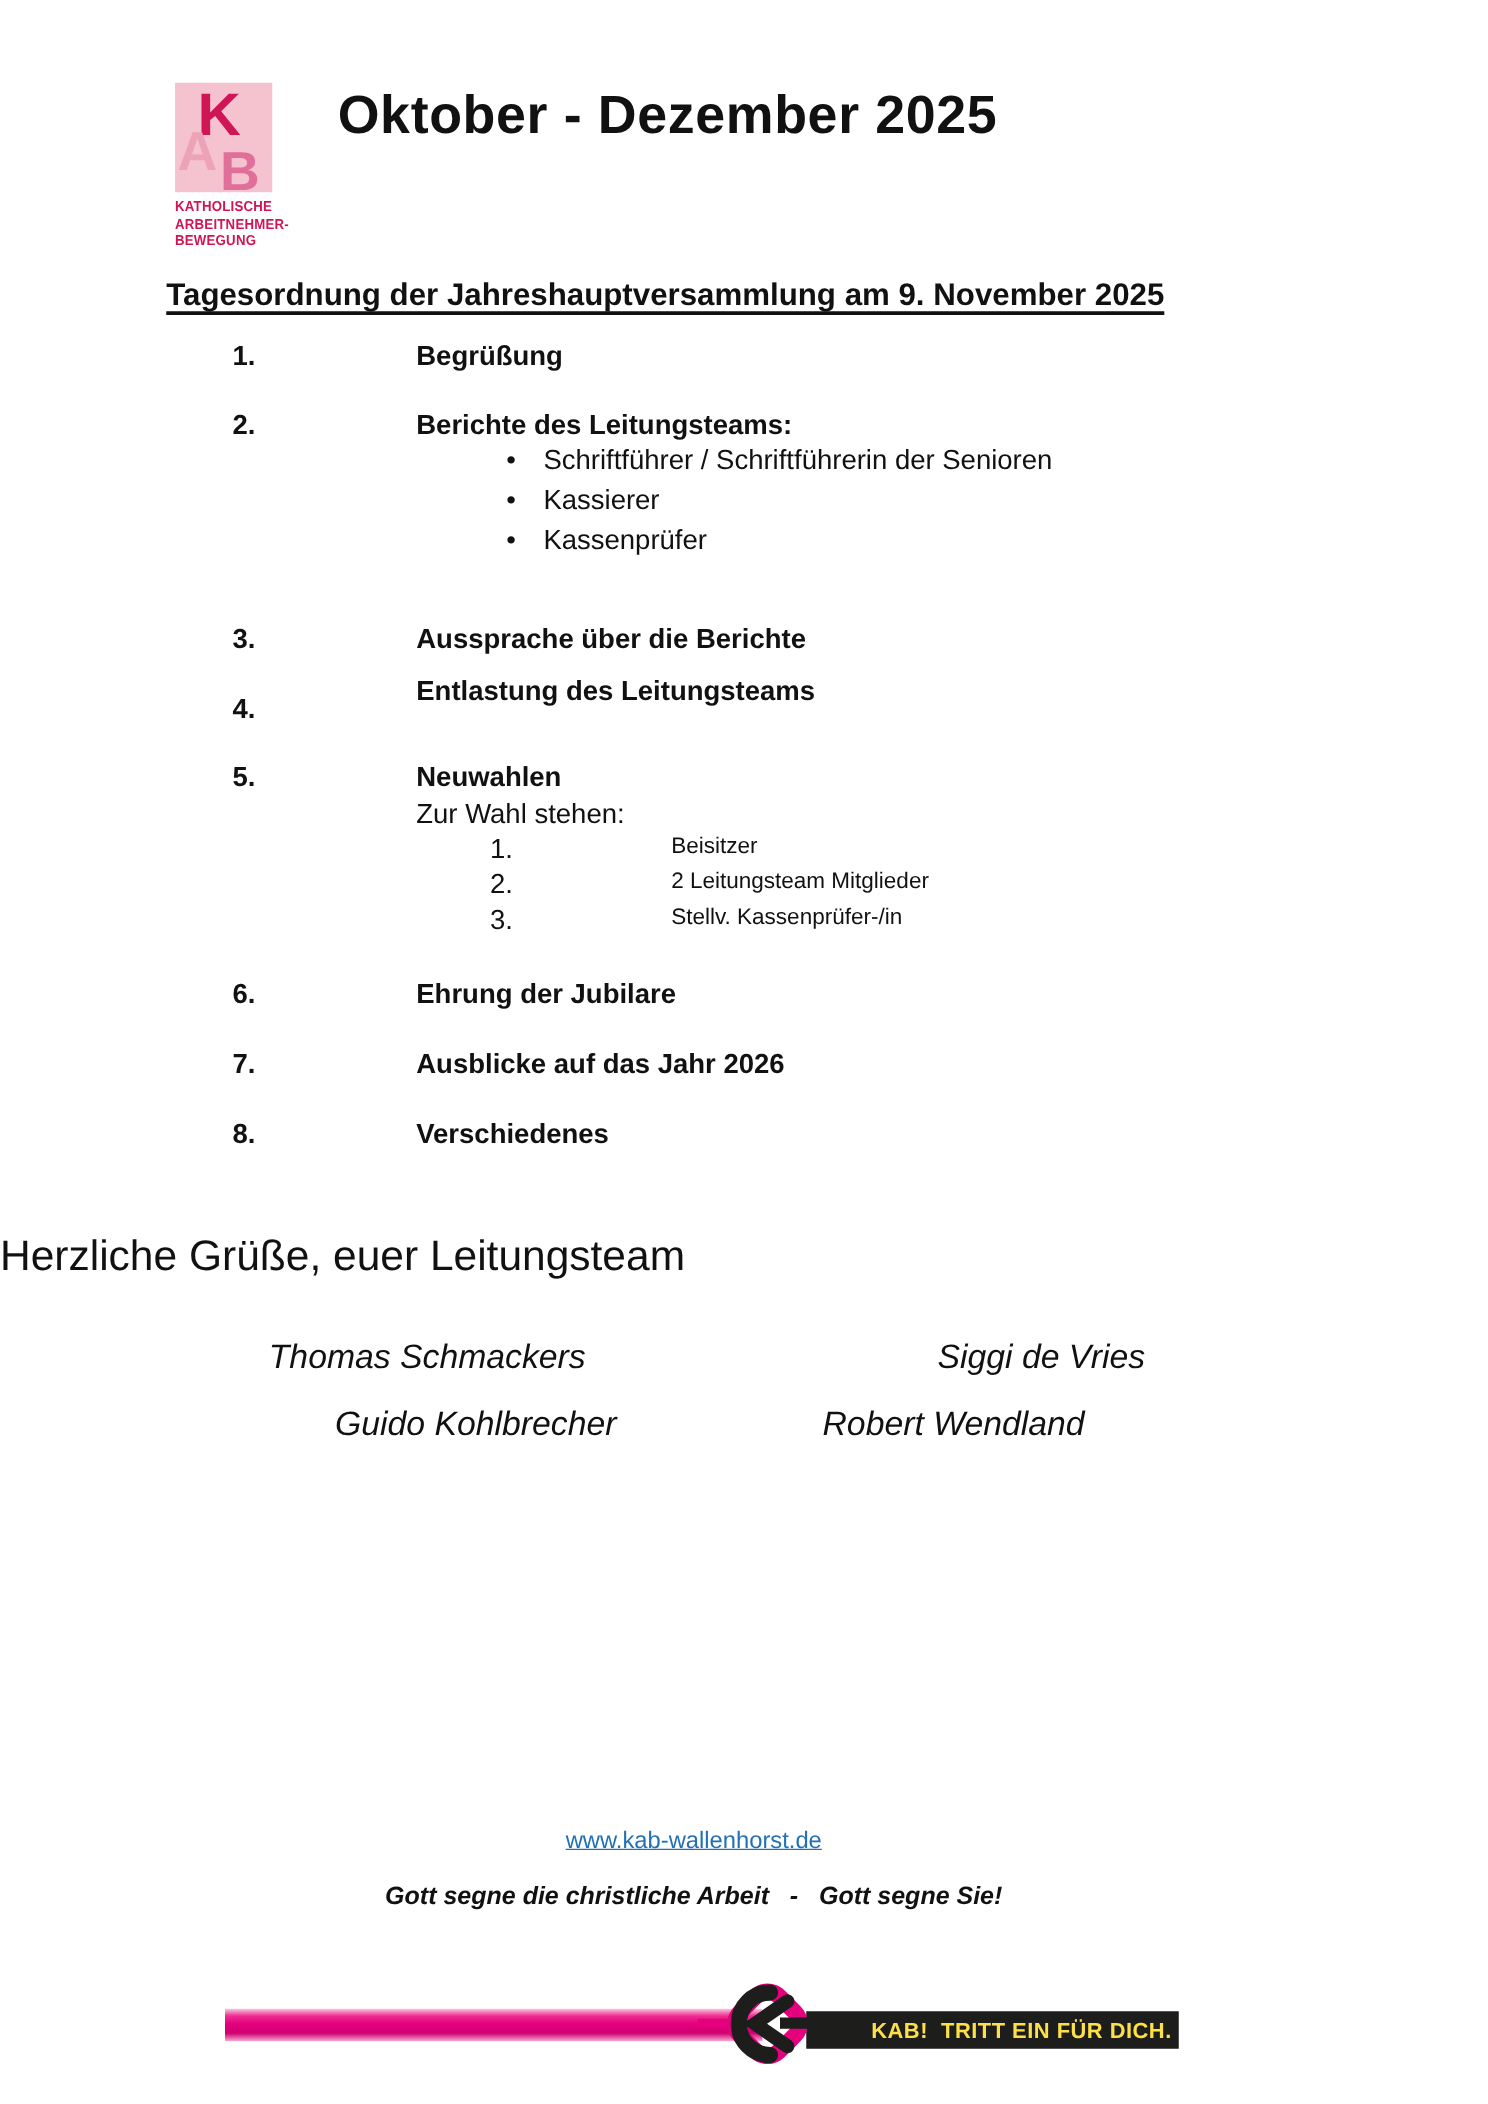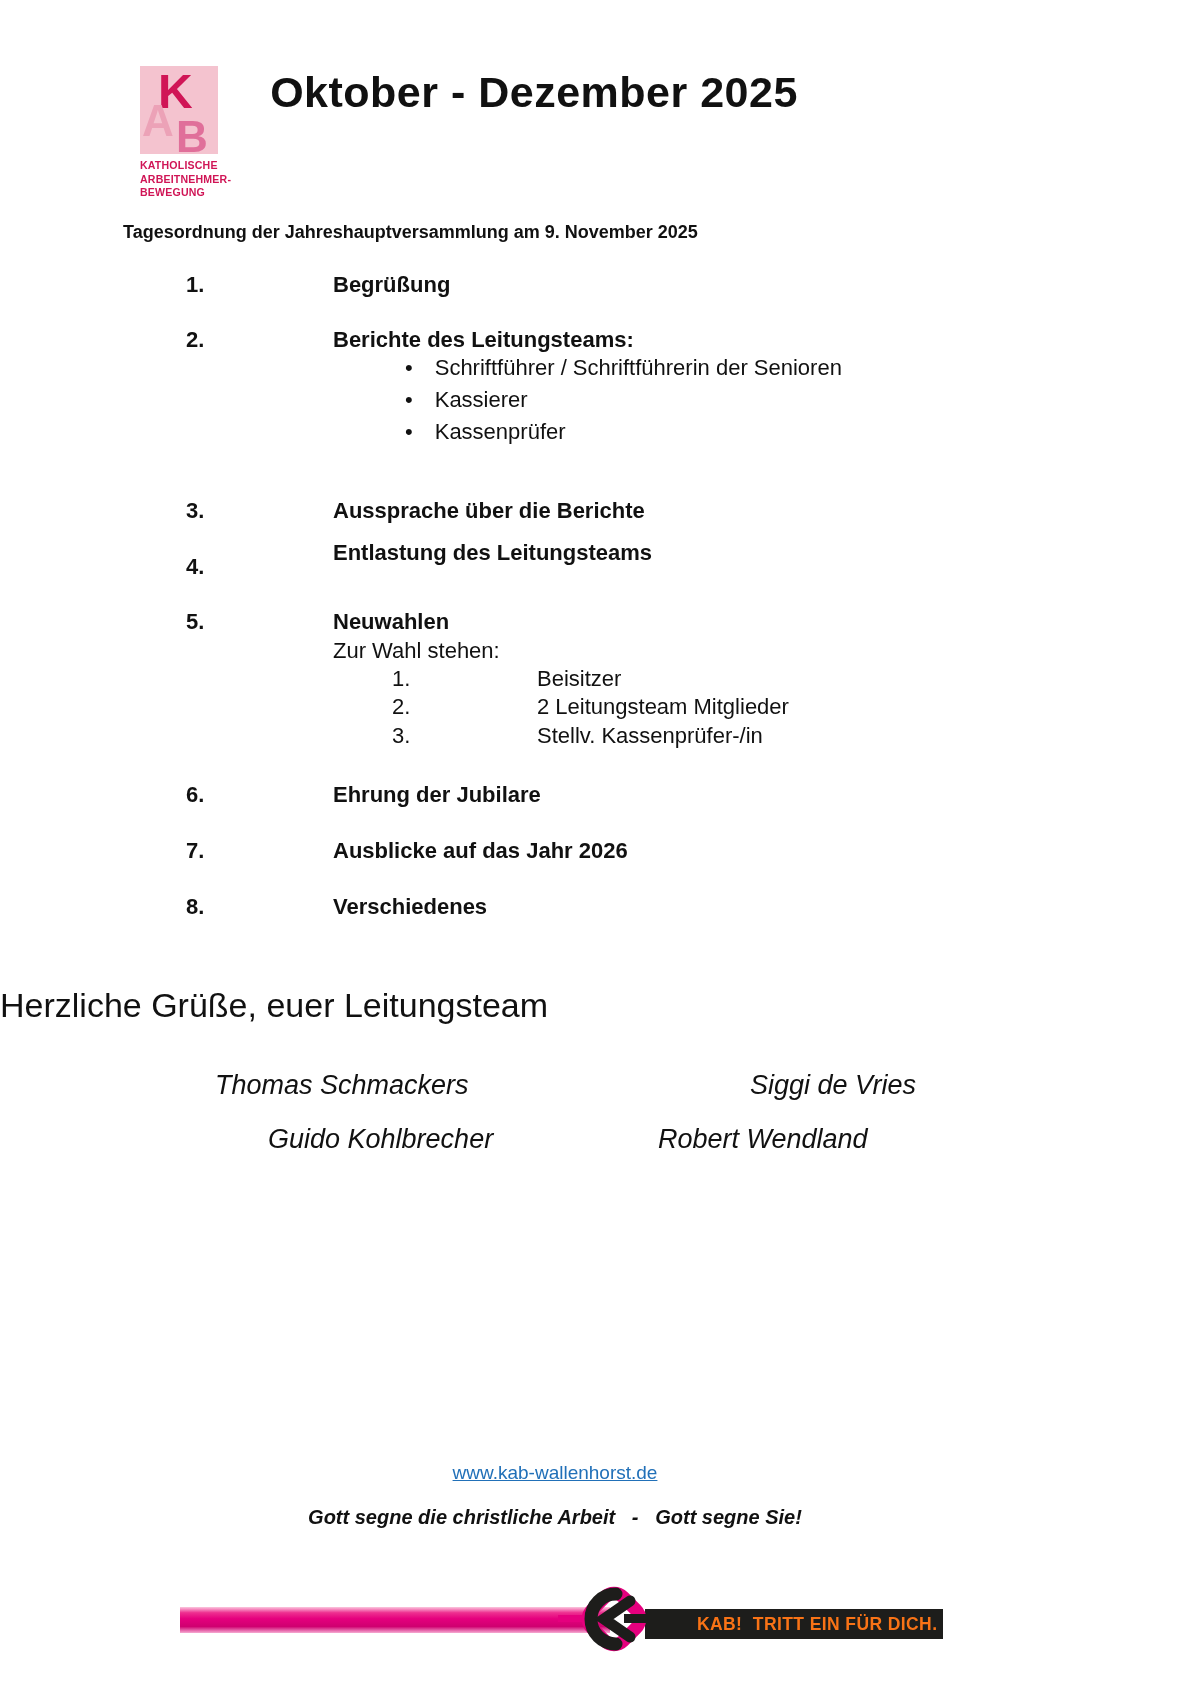--- a/index.html
+++ b/index.html
@@ -11,46 +11,46 @@
   }
   
   .logo { position:absolute; left:140px; top:66px; width:110px; }
   .logo-caption { margin-top:2px; font-weight:bold; color:#d01556;
     font-size:11.5px; line-height:11.5px; letter-spacing:0.2px;
     transform:scaleX(0.92); transform-origin:left top; white-space:nowrap; }
   
   .doc-title { position:absolute; top:68px; left:0; width:1068px;
     text-align:center; font-size:43px; font-weight:bold; letter-spacing:0.5px; }
   
-  .agenda-heading { position:absolute; top:222px; left:123px;
-    font-size:18px; font-weight:bold; 
+  .agenda-heading { position:absolute; top:222px; left:133px;
+    font-size:25px; font-weight:bold; text-decoration:underline;
     text-decoration-thickness:3px; text-underline-offset:5px; white-space:nowrap; }
   
   .num  { position:absolute; left:186px; font-size:22px; font-weight:bold; }
   .lbl  { position:absolute; left:333px; font-size:22px; font-weight:bold; white-space:nowrap; }
   .plain{ font-weight:normal; }
   .bullet { position:absolute; left:405px; font-size:22px; display:flex; white-space:nowrap; }
   .bullet .dot { margin-right:22px; }
   .subnum { position:absolute; left:392px; font-size:22px; }
-  .sublbl { position:absolute; left:537px; font-size:22px; white-space:nowrap; }
+  .sublbl { position:absolute; left:537px; font-size:18px; white-space:nowrap; }
   
   .greeting { position:absolute; top:986px; left:0; width:1110px;
     font-size:34px; }
   .sig { position:absolute; font-size:27px; font-style:italic; white-space:nowrap; }
   
   .website-wrap { position:absolute; top:1462px; left:0; width:1110px; text-align:center; }
   .website { font-size:19px; color:#2170b8; text-decoration:underline; cursor:pointer; }
   .motto { position:absolute; top:1506px; left:0; width:1110px; text-align:center;
     font-size:20px; font-weight:bold; font-style:italic; white-space:pre; }
   
   .banner { position:absolute; top:1583px; left:0; width:1190px; height:72px; }
   .banner-pink { position:absolute; left:180px; top:24px; width:430px; height:26px;
     background:linear-gradient(to bottom,#fbc6de 0%,#ee2f90 22%,#e5007e 45%,#cf0070 75%,#f6aad2 100%); }
   .banner-black { position:absolute; left:645px; top:26px; width:298px; height:30px;
-    background:#1d1d1b; color:#f97316; display:flex; align-items:center;
+    background:#1d1d1b; color:#fde047; display:flex; align-items:center;
     padding-left:52px; font-size:17.5px; font-weight:bold; letter-spacing:0.4px;
     white-space:pre; }
   .banner-knot { position:absolute; left:558px; top:0; }
 </style>
 </head>
 <body>
 
 <div class="logo">
   <svg width="78" height="88" viewBox="0 0 78 88">
     <rect x="0" y="0" width="78" height="88" fill="#f4c3cf"></rect>

